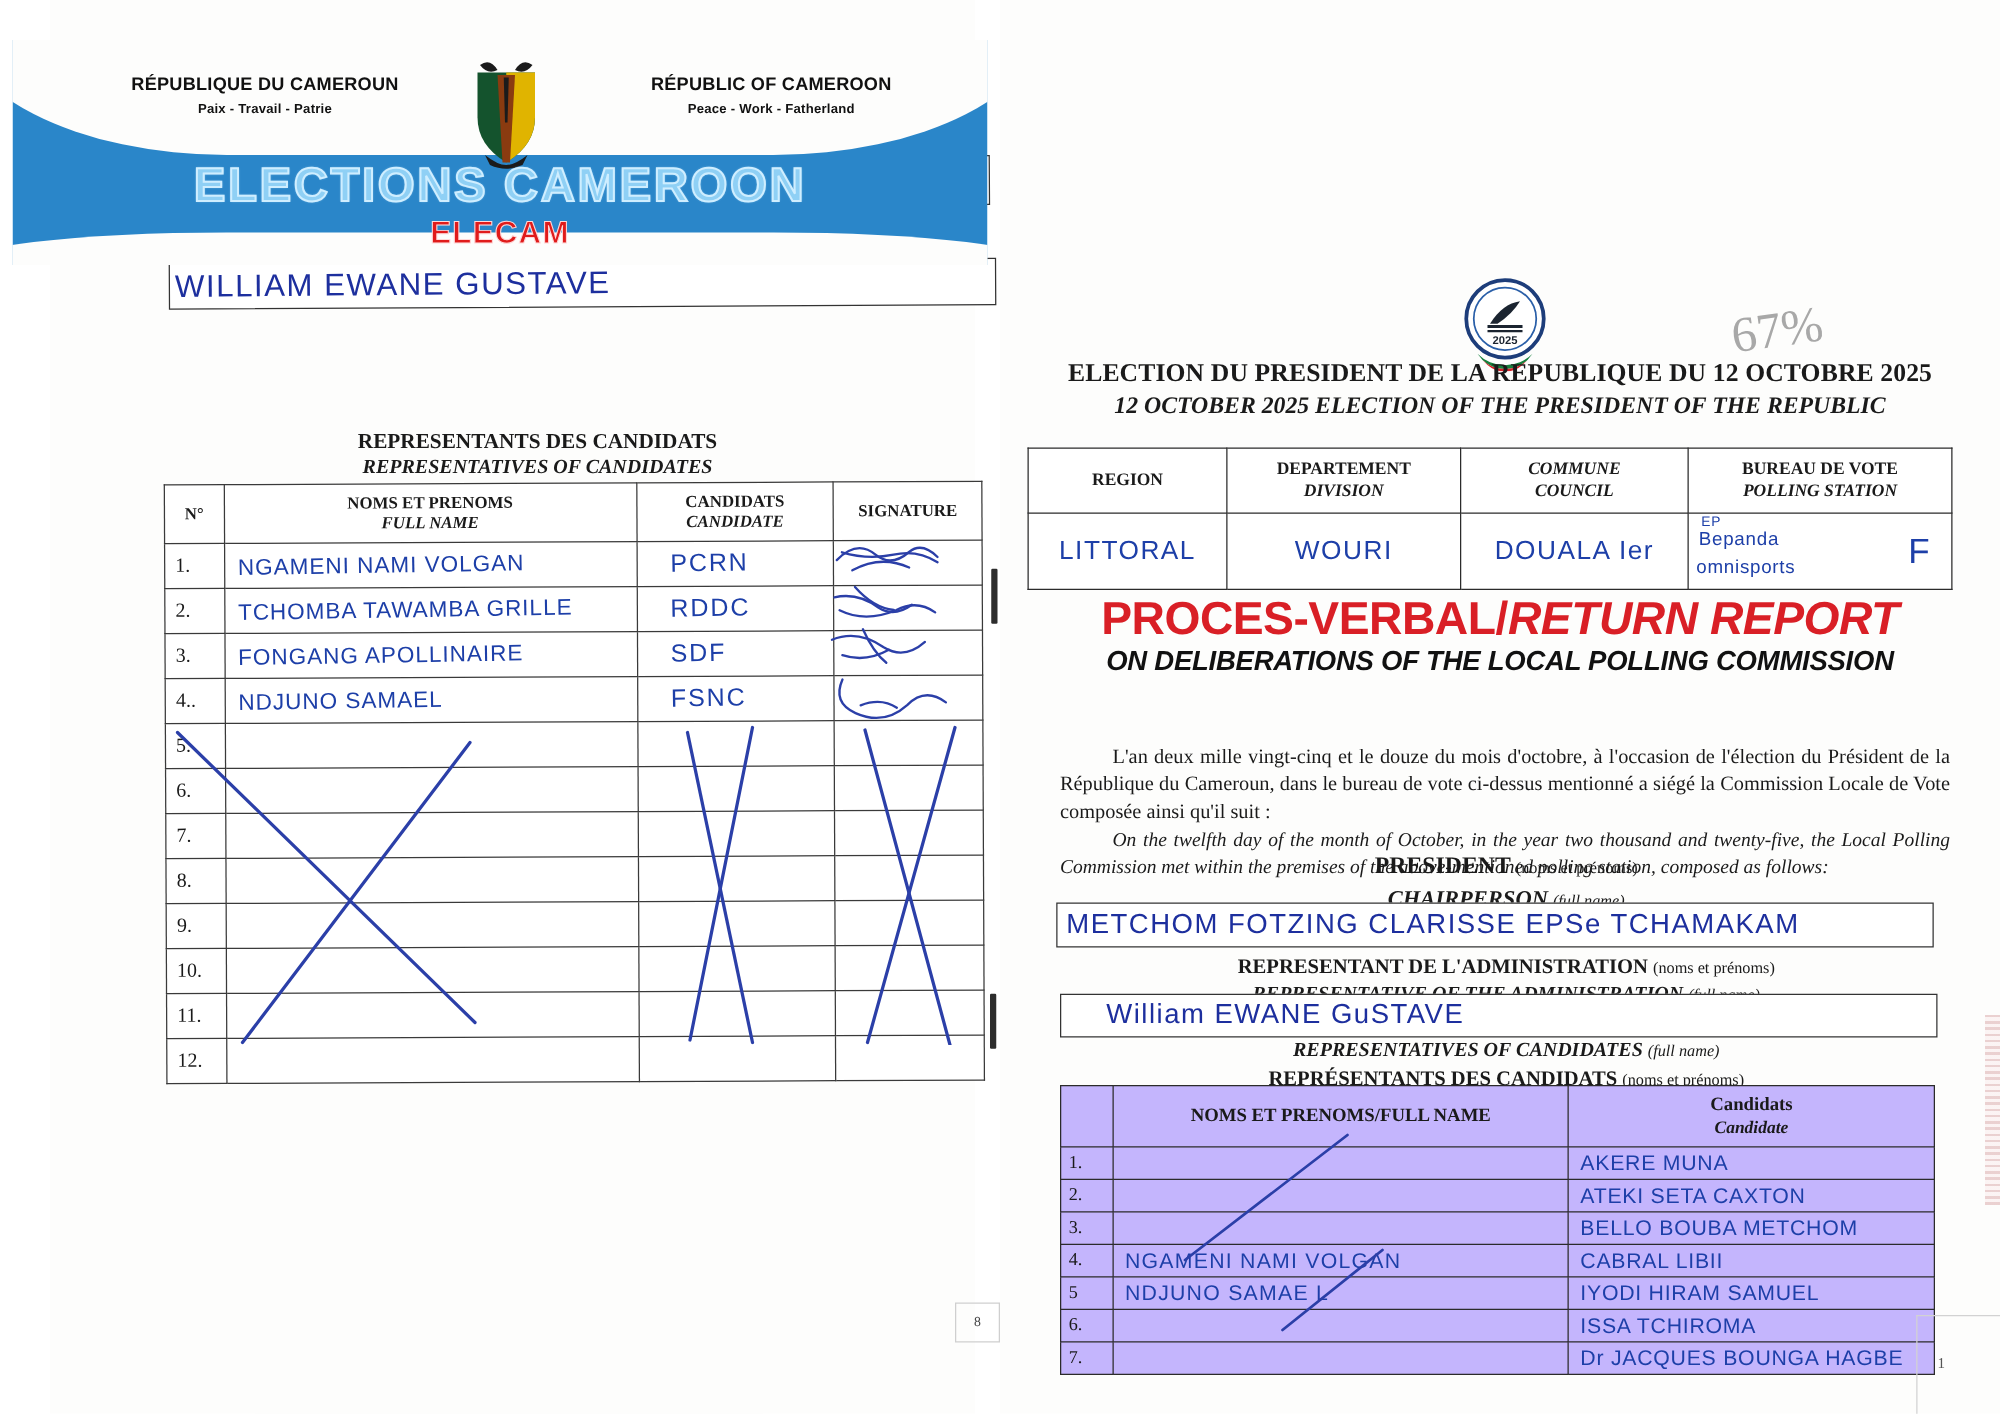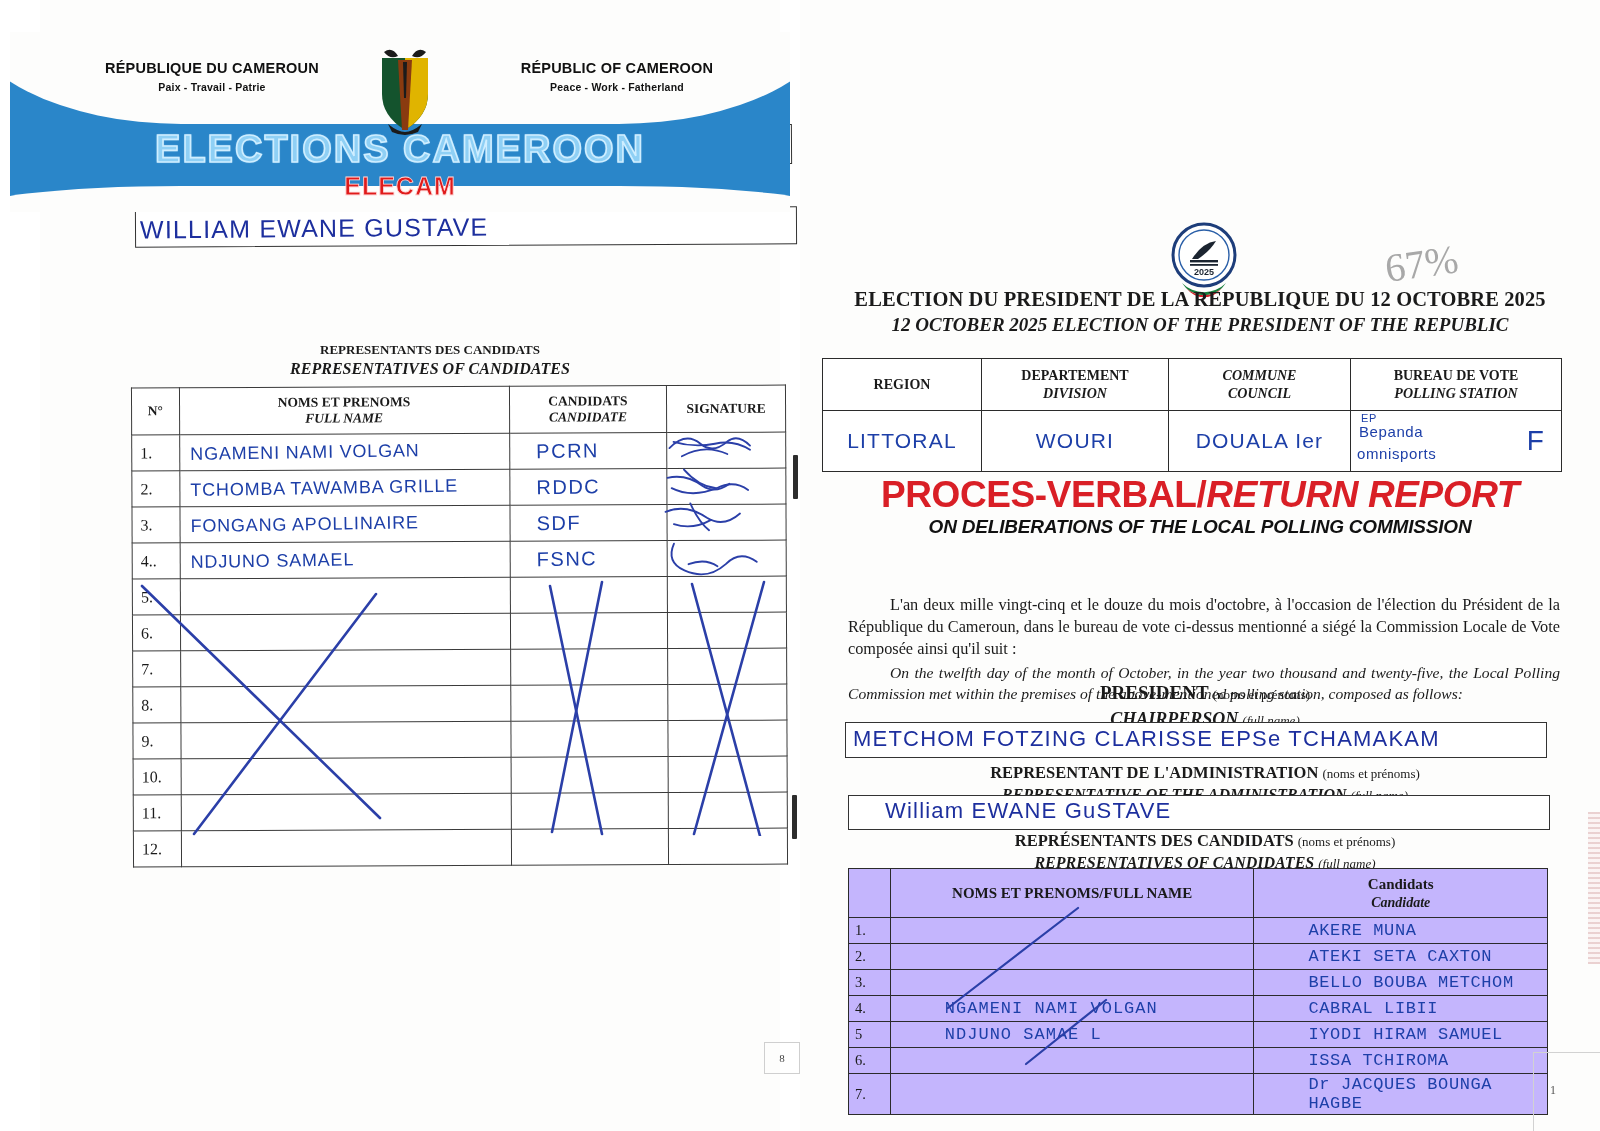--- a/index.html
+++ b/index.html
@@ -30,21 +30,21 @@
   #admin-head{position:absolute;left:120px;top:170px;width:560px;text-align:center;line-height:1.35;}
 
   .hw{font-family:"Liberation Sans",sans-serif;color:#1d2f9e;letter-spacing:1.2px;}
   #pres-hw{position:absolute;left:103px;top:131px;font-size:25px;transform:rotate(-0.6deg);}
   #admin-hw{position:absolute;left:100px;top:214px;font-size:25px;transform:rotate(-0.5deg);}
   #pres-hl{position:absolute;left:470px;top:152px;width:40px;height:2px;background:#1d2f9e;transform:rotate(-2deg);}
   #pres-mark{position:absolute;left:487px;top:120px;width:5px;height:14px;background:#e9e36a;transform:rotate(12deg);}
 
   
   #rep-title{position:absolute;left:110px;top:342px;width:560px;text-align:center;line-height:1.3;}
-  #rep-title .a{font-weight:bold;font-size:13px;}
+  #rep-title .a{font-weight:bold;font-size:17px;}
   #rep-title .b{font-weight:bold;font-style:italic;font-size:16px;}
 
   #left-table{position:absolute;left:92px;top:386px;width:655px;border-collapse:collapse;
               transform:rotate(-0.25deg);background:#fff;}
   #left-table td,#left-table th{border:1.3px solid #3a3a3a;padding:0;}
   #left-table th{font-size:13.5px;line-height:1.2;padding:7px 2px;}
   #left-table .c-no{width:42px;text-align:center;}
   #left-table .c-name{width:360px;}
   #left-table .c-cand{width:165px;}
   #left-table .c-sig{width:120px;}
@@ -95,21 +95,21 @@
   #reg-table th{border:1.4px solid #2b2b2b;font-size:14px;line-height:1.25;padding:8px 3px;}
   #reg-table td{border:1.4px solid #2b2b2b;height:58px;}
   #reg-table .sub{font-style:italic;font-weight:bold;}
   .rhw{font-family:"Liberation Sans",sans-serif;color:#1d3fa8;font-size:21px;letter-spacing:1.2px;}
   .rhw.s{font-size:15px;letter-spacing:.6px;line-height:1.15;}
 
   #pv-title{position:absolute;left:815px;top:474px;width:770px;text-align:center;}
   #pv-title .red{font-family:"Liberation Sans",sans-serif;font-weight:bold;font-size:37px;color:#d91f26;letter-spacing:-.4px;}
   #pv-title .red i{font-style:italic;}
   #pv-title .bk1{font-family:"Liberation Sans",sans-serif;font-weight:bold;font-size:25px;color:#111;letter-spacing:-.2px;margin-top:3px;}
-  #pv-title .bk2{font-family:"Liberation Sans",sans-serif;font-weight:bold;font-style:italic;font-size:19px;color:#111;letter-spacing:-.2px;}
+  #pv-title .bk2{font-family:"Liberation Sans",sans-serif;font-weight:bold;font-style:italic;font-size:22px;color:#111;letter-spacing:-.2px;}
 
   #para{position:absolute;left:848px;top:594px;width:712px;font-size:16.3px;line-height:1.35;text-align:justify;}
   #para .fr{text-indent:42px;}
   #para .en{font-style:italic;font-size:15.6px;text-indent:42px;margin-top:2px;}
 
   #ch-head{position:absolute;left:860px;top:680px;width:690px;text-align:center;line-height:1.4;}
   #ad-head{position:absolute;left:860px;top:762px;width:690px;text-align:center;line-height:1.35;}
   #rc-head{position:absolute;left:860px;top:830px;width:690px;text-align:center;line-height:1.35;}
 
   #ch-box{position:absolute;left:845px;top:722px;width:700px;height:34px;border:1.4px solid #333;background:#fff;}
@@ -117,21 +117,21 @@
   #ch-hw{position:absolute;left:853px;top:726px;font-size:22px;}
   #ad-hw{position:absolute;left:885px;top:798px;font-size:22px;}
 
   #right-table{position:absolute;left:848px;top:868px;width:700px;border-collapse:collapse;background:#c4b5fd;}
   #right-table th{border:1.3px solid #2b2b2b;font-size:15px;padding:6px 2px;line-height:1.25;}
   #right-table td{border:1.3px solid #2b2b2b;height:23px;font-size:14.5px;}
   #right-table .c-no{width:34px;text-align:left;padding-left:6px;}
   #right-table .c-nm{width:370px;}
   #right-table .c-cd{width:296px;}
   #right-table .sub{font-style:italic;font-weight:bold;font-size:14px;}
-  .thw{font-family:Liberation Mono, monospace;color:#1d3fa8;font-size:17px;letter-spacing:.6px;padding-left:24px;display:block;margin-left:29px;}
+  .thw{font-family:Liberation Sans, sans-serif;color:#1d3fa8;font-size:17px;letter-spacing:.6px;padding-left:8px;display:block;}
   .thw.n{font-size:17px;letter-spacing:1px;}
 
   #right-scribbles{position:absolute;left:848px;top:868px;width:710px;height:200px;pointer-events:none;}
 
   #pagenum{position:absolute;left:764px;top:1042px;width:34px;height:30px;
            border:1px solid #cfcfcf;font-size:11px;text-align:center;line-height:30px;color:#444;}
 
   
   .staple{position:absolute;width:5px;height:44px;background:#2d2d2d;border-radius:1px;}
   #st1{left:793px;top:455px;}
@@ -473,26 +473,26 @@
   <div>
     <span class="lbl-main ital" style="font-size:16px">REPRESENTATIVE OF THE ADMINISTRATION</span>
     <span class="lbl-paren-i">(full name)</span>
   </div>
 </div>
 <div id="ad-box"></div>
 <div id="ad-hw" class="hw">William EWANE GuSTAVE</div>
 
 <div id="rc-head">
   <div>
+    <span class="lbl-main ital" style="font-size:16px">REPRESENTATIVES OF CANDIDATES</span>
+    <span class="lbl-paren-i">(full name)</span>
+  </div>
+  <div>
     <span class="lbl-main" style="font-size:16.5px">REPRÉSENTANTS DES CANDIDATS</span>
     <span class="lbl-paren">(noms et prénoms)</span>
-  </div>
-  <div>
-    <span class="lbl-main ital" style="font-size:16px">REPRESENTATIVES OF CANDIDATES</span>
-    <span class="lbl-paren-i">(full name)</span>
   </div>
 </div>
 
 <table id="right-table">
   <thead>
     <tr>
       <th class="c-no"></th>
       <th class="c-nm">NOMS ET PRENOMS/FULL NAME</th>
       <th class="c-cd">
         <div>Candidats</div>

